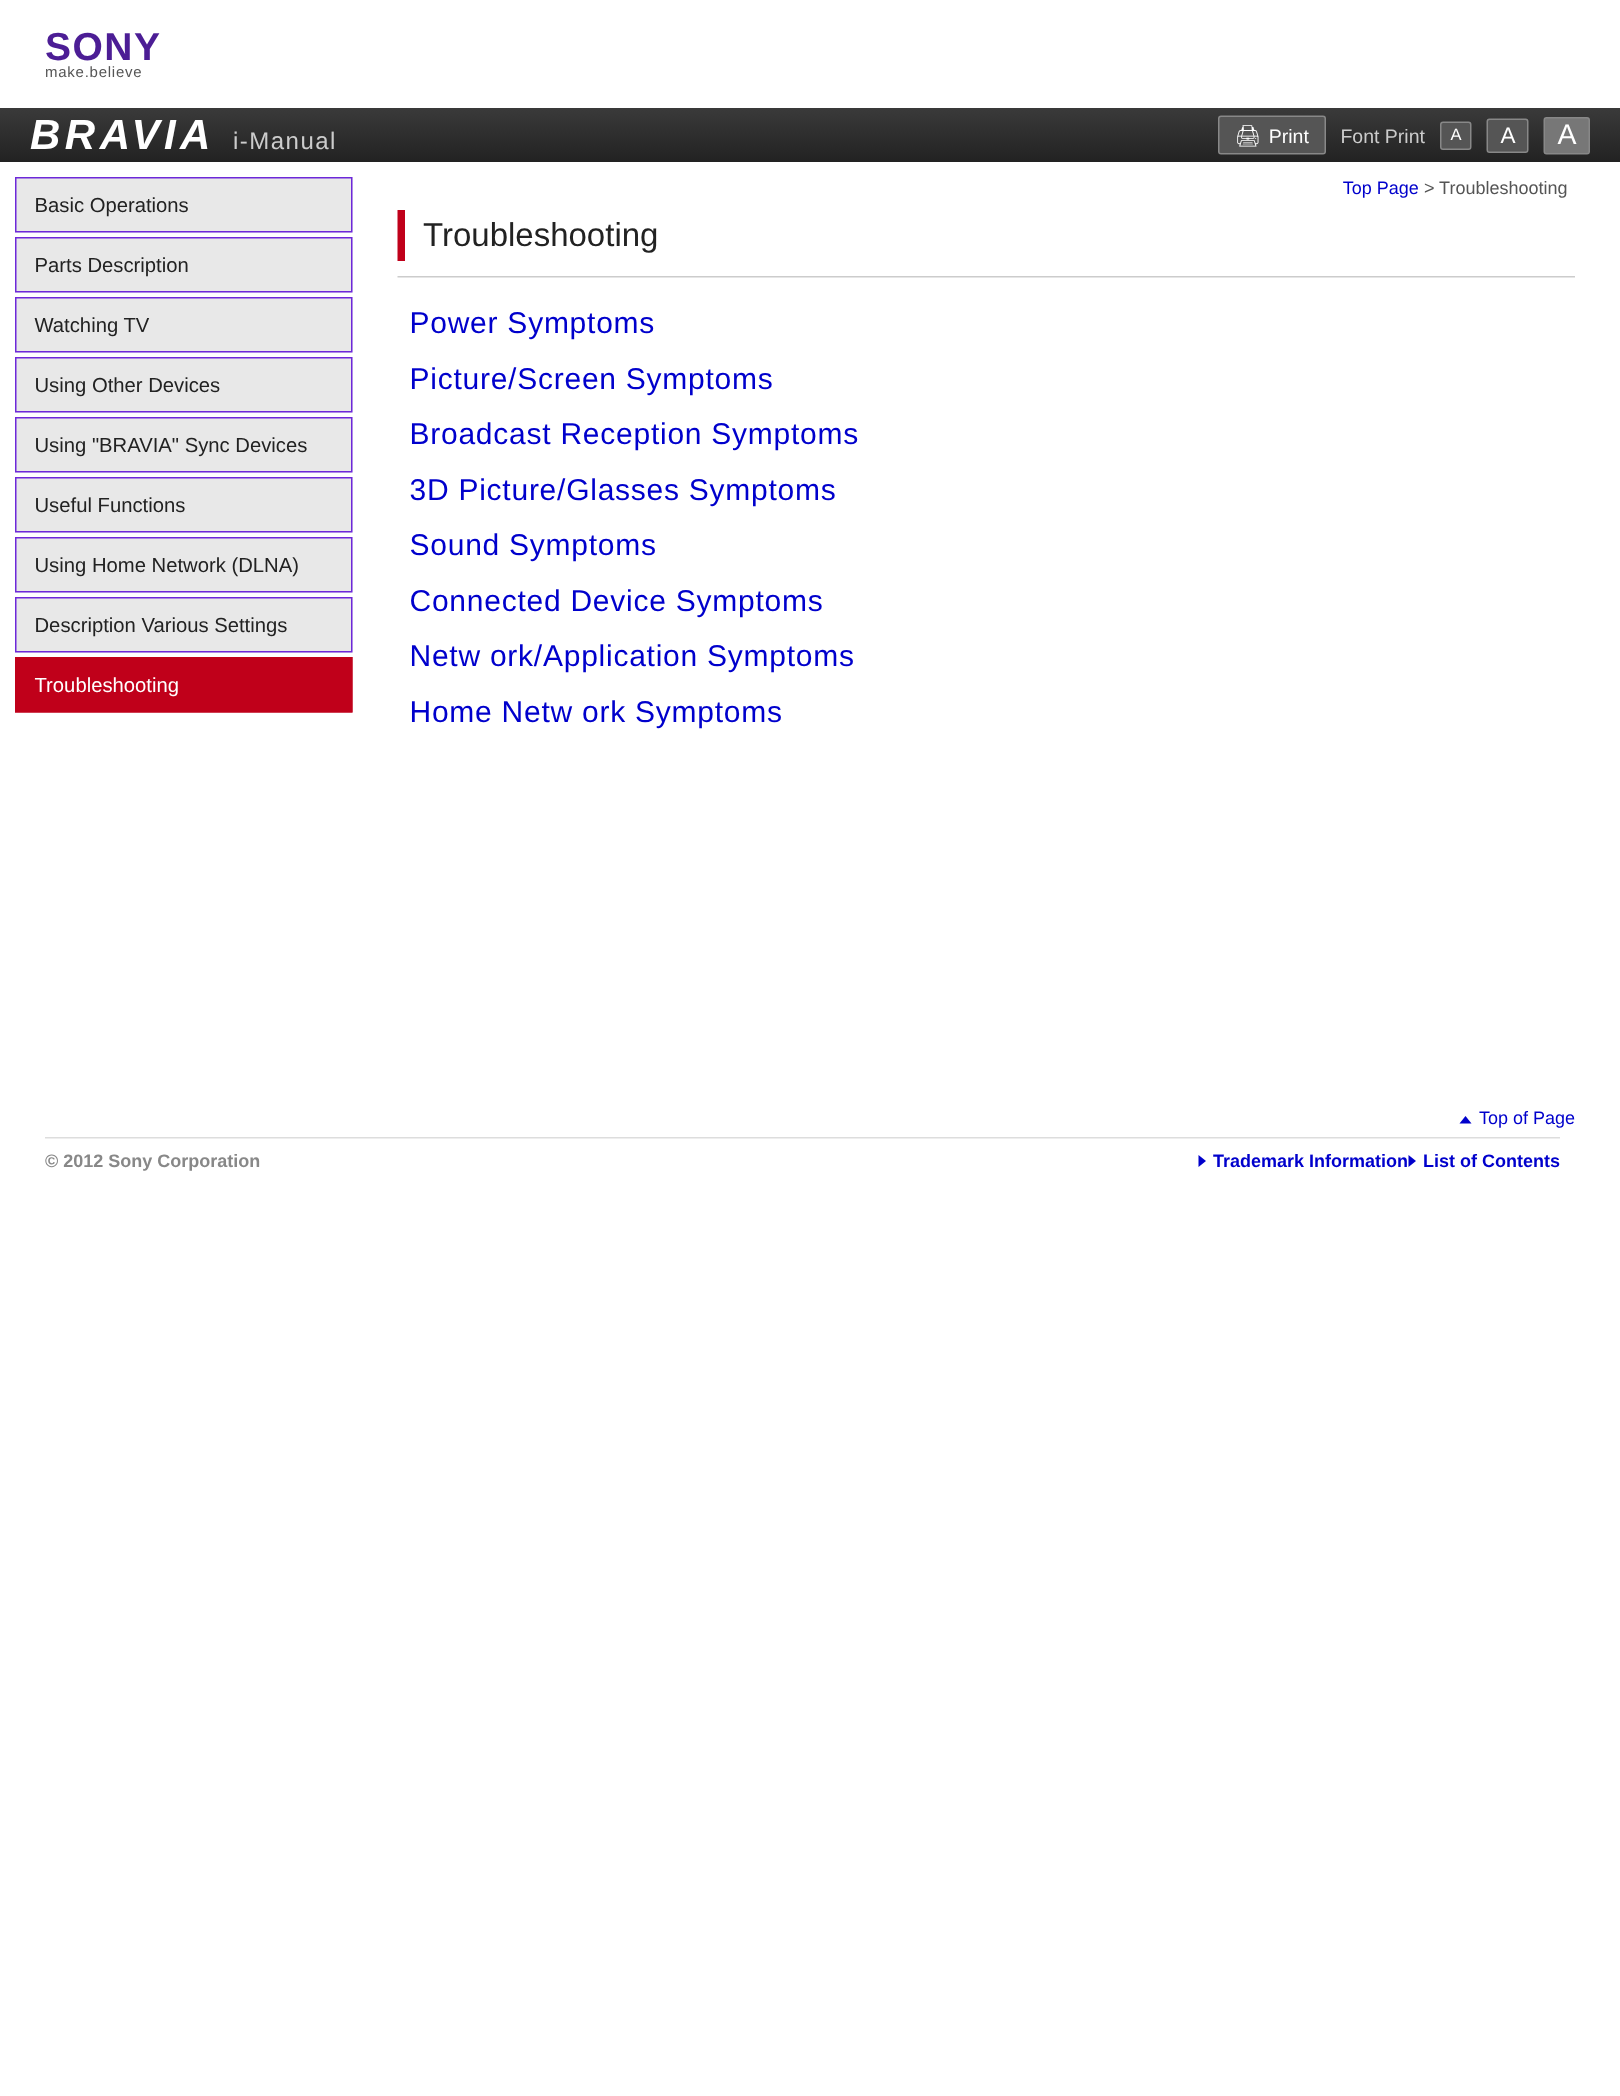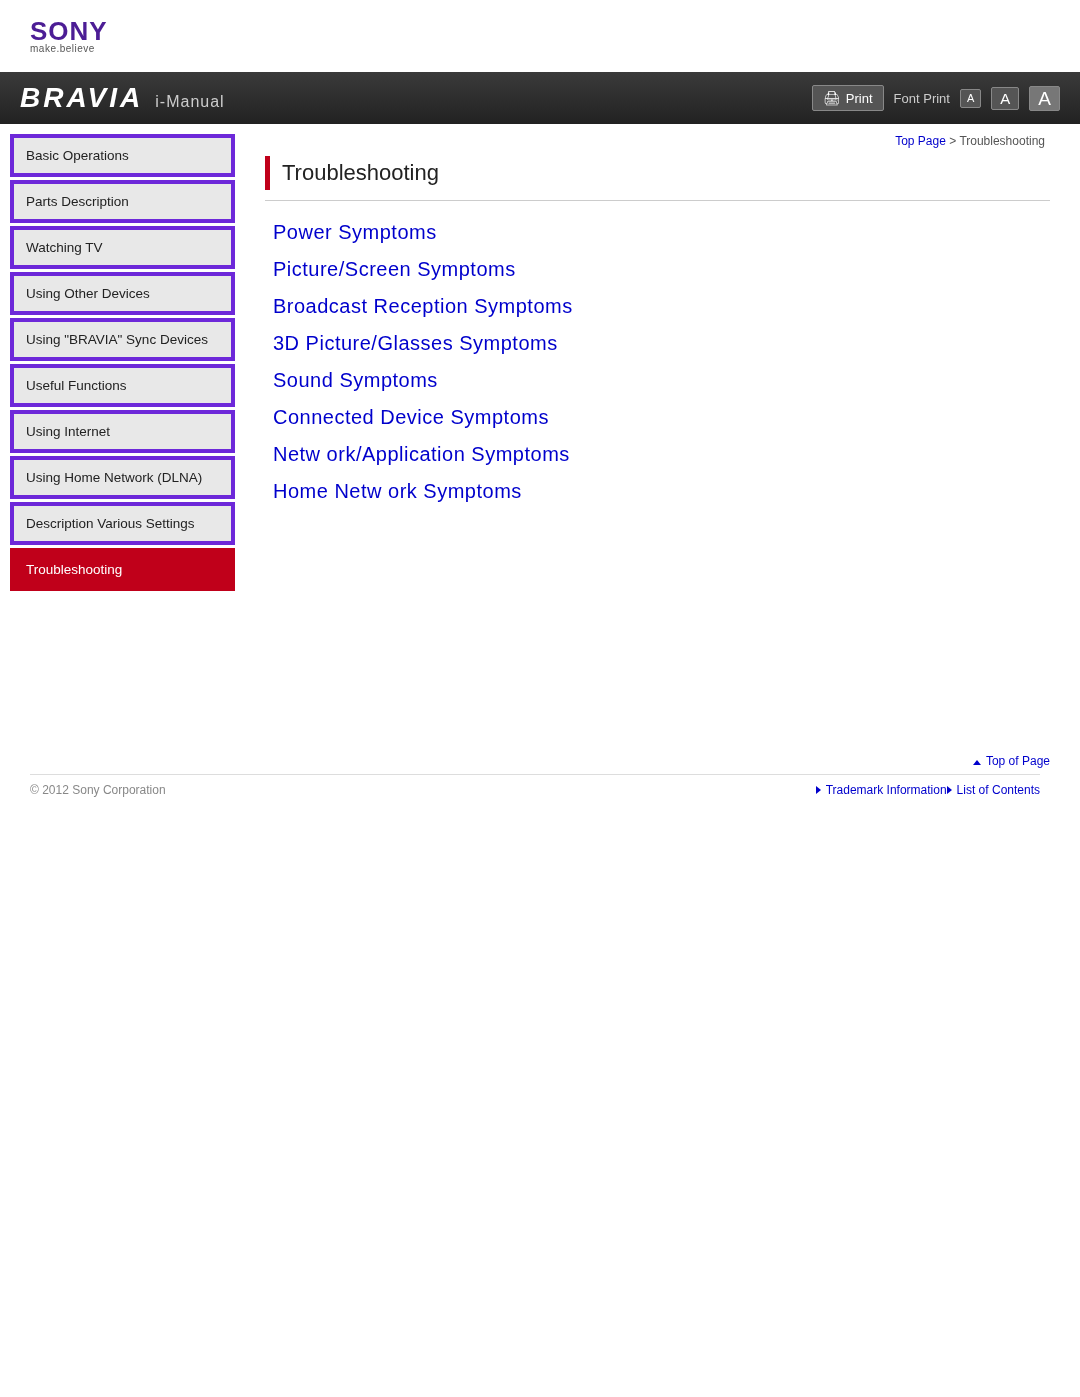--- a/index.html
+++ b/index.html
@@ -30,21 +30,21 @@
     .sony-logo .tagline {
       font-size: 10px;
       color: #555;
       letter-spacing: 0.5px;
     }
 
     
     .header-bar {
       background: linear-gradient(to bottom, #3a3a3a, #222222);
       padding: 0 20px;
-      height: 52px;
+      height: 36px;
       display: flex;
       align-items: center;
       justify-content: space-between;
       margin-top: 8px;
     }
     .header-left {
       display: flex;
       align-items: baseline;
       gap: 12px;
     }
@@ -107,21 +107,21 @@
       flex-shrink: 0;
       padding: 10px 10px 10px 10px;
       background: #ffffff;
     }
     .sidebar-item {
       display: block;
       width: 100%;
       padding: 10px 12px;
       margin-bottom: 3px;
       background: #e8e8e8;
-      border: 4px solid #6d28d9;
+      border: 1px solid #6d28d9;
       font-size: 13.5px;
       color: #222;
       cursor: pointer;
       text-align: left;
       text-decoration: none;
     }
     .sidebar-item.active {
       background: #c0001a;
       color: #ffffff;
       border-color: #c0001a;
@@ -196,20 +196,21 @@
       margin-bottom: 6px;
     }
 
     .footer-bottom {
       display: flex;
       justify-content: space-between;
       align-items: center;
       border-top: 1px solid #ddd;
       padding-top: 8px;
       margin: 0 10px;
+      font-weight: bold;
     }
     .copyright {
       font-size: 12px;
       color: #888;
     }
     .footer-links {
       display: flex;
     }
     .footer-link {
       font-size: 12px;
@@ -271,21 +272,20 @@
 <div class="main-content">
 
   <div class="sidebar">
 
   <a href="#" class="sidebar-item">Basic Operations</a>
       <a href="#" class="sidebar-item">Parts Description</a>
       <a href="#" class="sidebar-item">Watching TV</a>
       <a href="#" class="sidebar-item">Using Other Devices</a>
       <a href="#" class="sidebar-item">Using "BRAVIA" Sync Devices</a>
       <a href="#" class="sidebar-item">Useful Functions</a>
-      <a href="#" class="sidebar-item">Using Internet</a>
       <a href="#" class="sidebar-item">Using Home Network (DLNA)</a>
       <a href="#" class="sidebar-item">Description Various Settings</a>
       <a href="#" class="sidebar-item active">Troubleshooting</a>
     </div>
 
   <div class="content-area">
 
     <div class="breadcrumb">
       <a href="#">Top Page</a>
       <span> &gt; </span>

